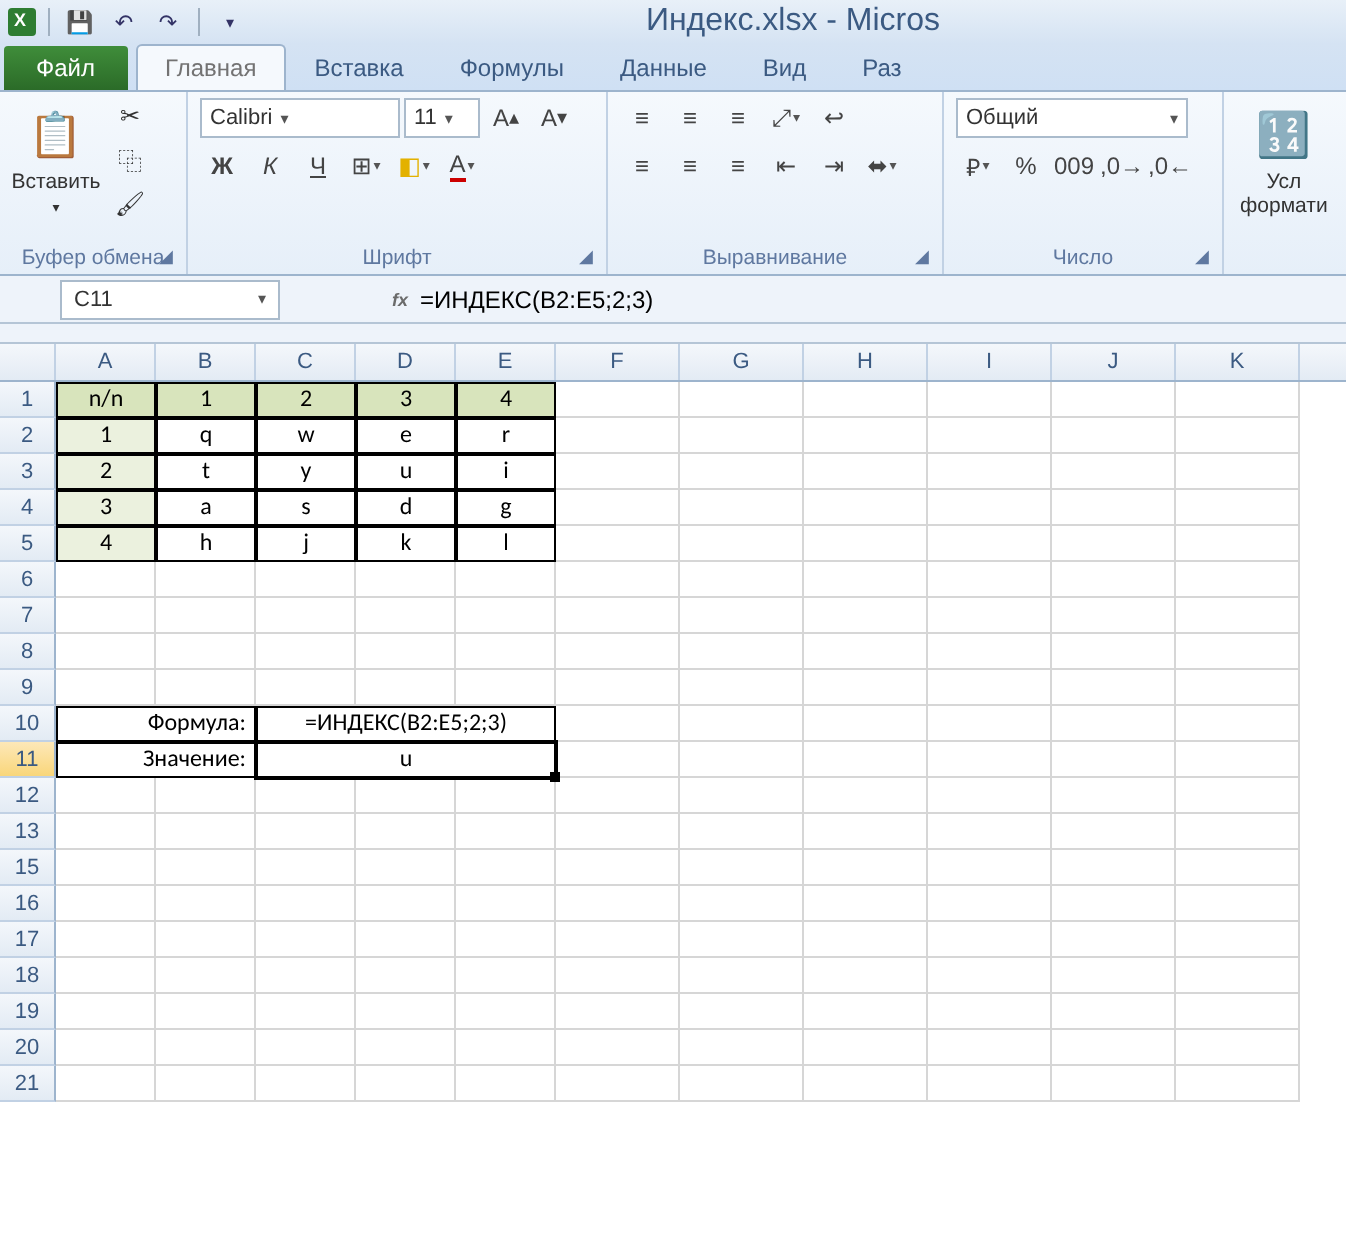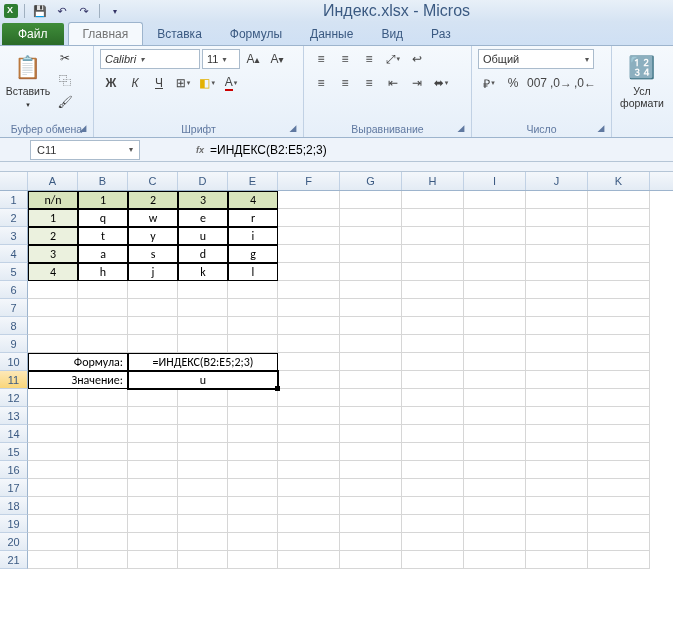--- a/index.html
+++ b/index.html
@@ -107,21 +107,21 @@
         <span class="smallbtn">⿻</span>
         <span class="smallbtn">🖌</span>
       </div>
     </div>
     <div class="label"><span>Буфер обмена</span><span class="launcher">◢</span></div>
   </div>
 
   <div class="rgroup" style="width:210px;">
     <div class="body" style="flex-direction:column; gap:2px; width:100%;">
       <div class="row">
-        <div class="combo" style="width:100px;font-style:italic;">
+        <div class="combo" style="width:100px;">
             <span>Calibri</span>
             <span class="arrow">▾</span>
           </div>
         <div class="combo" style="width:38px;">
             <span>11</span>
             <span class="arrow">▾</span>
           </div>
         <span class="icbtn">A<sup>▴</sup></span>
         <span class="icbtn">A<sup>▾</sup></span>
       </div>
@@ -165,21 +165,21 @@
     <div class="body" style="flex-direction:column; gap:2px;">
       <div class="row">
         <div class="combo" style="width:116px;">
             <span>Общий</span>
             <span class="arrow" style="margin-left:auto;">▾</span>
           </div>
       </div>
       <div class="row">
         <span class="icbtn">₽<span class="dd">▾</span></span>
         <span class="icbtn">%</span>
-        <span class="icbtn">007</span>
+        <span class="icbtn">009</span>
         <span class="icbtn">,0→</span>
         <span class="icbtn">,0←</span>
       </div>
     </div>
     <div class="label"><span>Число</span><span class="launcher">◢</span></div>
   </div>
 
   <div class="rgroup" style="width:58px; border-right:none;">
     <div class="body">
       <div class="bigbtn" style="width:52px;">
@@ -391,34 +391,20 @@
         <div class="cell" style="width: 50px;"></div>
         <div class="cell" style="width: 50px;"></div>
         <div class="cell" style="width: 62px;"></div>
         <div class="cell" style="width: 62px;"></div>
         <div class="cell" style="width: 62px;"></div>
         <div class="cell" style="width: 62px;"></div>
         <div class="cell" style="width: 62px;"></div>
         <div class="cell" style="width: 62px;"></div>
       </div>
       <div class="row-line">
-        <div class="rowh">14</div>
-        <div class="cell" style="width: 50px;"></div>
-        <div class="cell" style="width: 50px;"></div>
-        <div class="cell" style="width: 50px;"></div>
-        <div class="cell" style="width: 50px;"></div>
-        <div class="cell" style="width: 50px;"></div>
-        <div class="cell" style="width: 62px;"></div>
-        <div class="cell" style="width: 62px;"></div>
-        <div class="cell" style="width: 62px;"></div>
-        <div class="cell" style="width: 62px;"></div>
-        <div class="cell" style="width: 62px;"></div>
-        <div class="cell" style="width: 62px;"></div>
-      </div>
-      <div class="row-line">
         <div class="rowh">15</div>
         <div class="cell" style="width: 50px;"></div>
         <div class="cell" style="width: 50px;"></div>
         <div class="cell" style="width: 50px;"></div>
         <div class="cell" style="width: 50px;"></div>
         <div class="cell" style="width: 50px;"></div>
         <div class="cell" style="width: 62px;"></div>
         <div class="cell" style="width: 62px;"></div>
         <div class="cell" style="width: 62px;"></div>
         <div class="cell" style="width: 62px;"></div>

